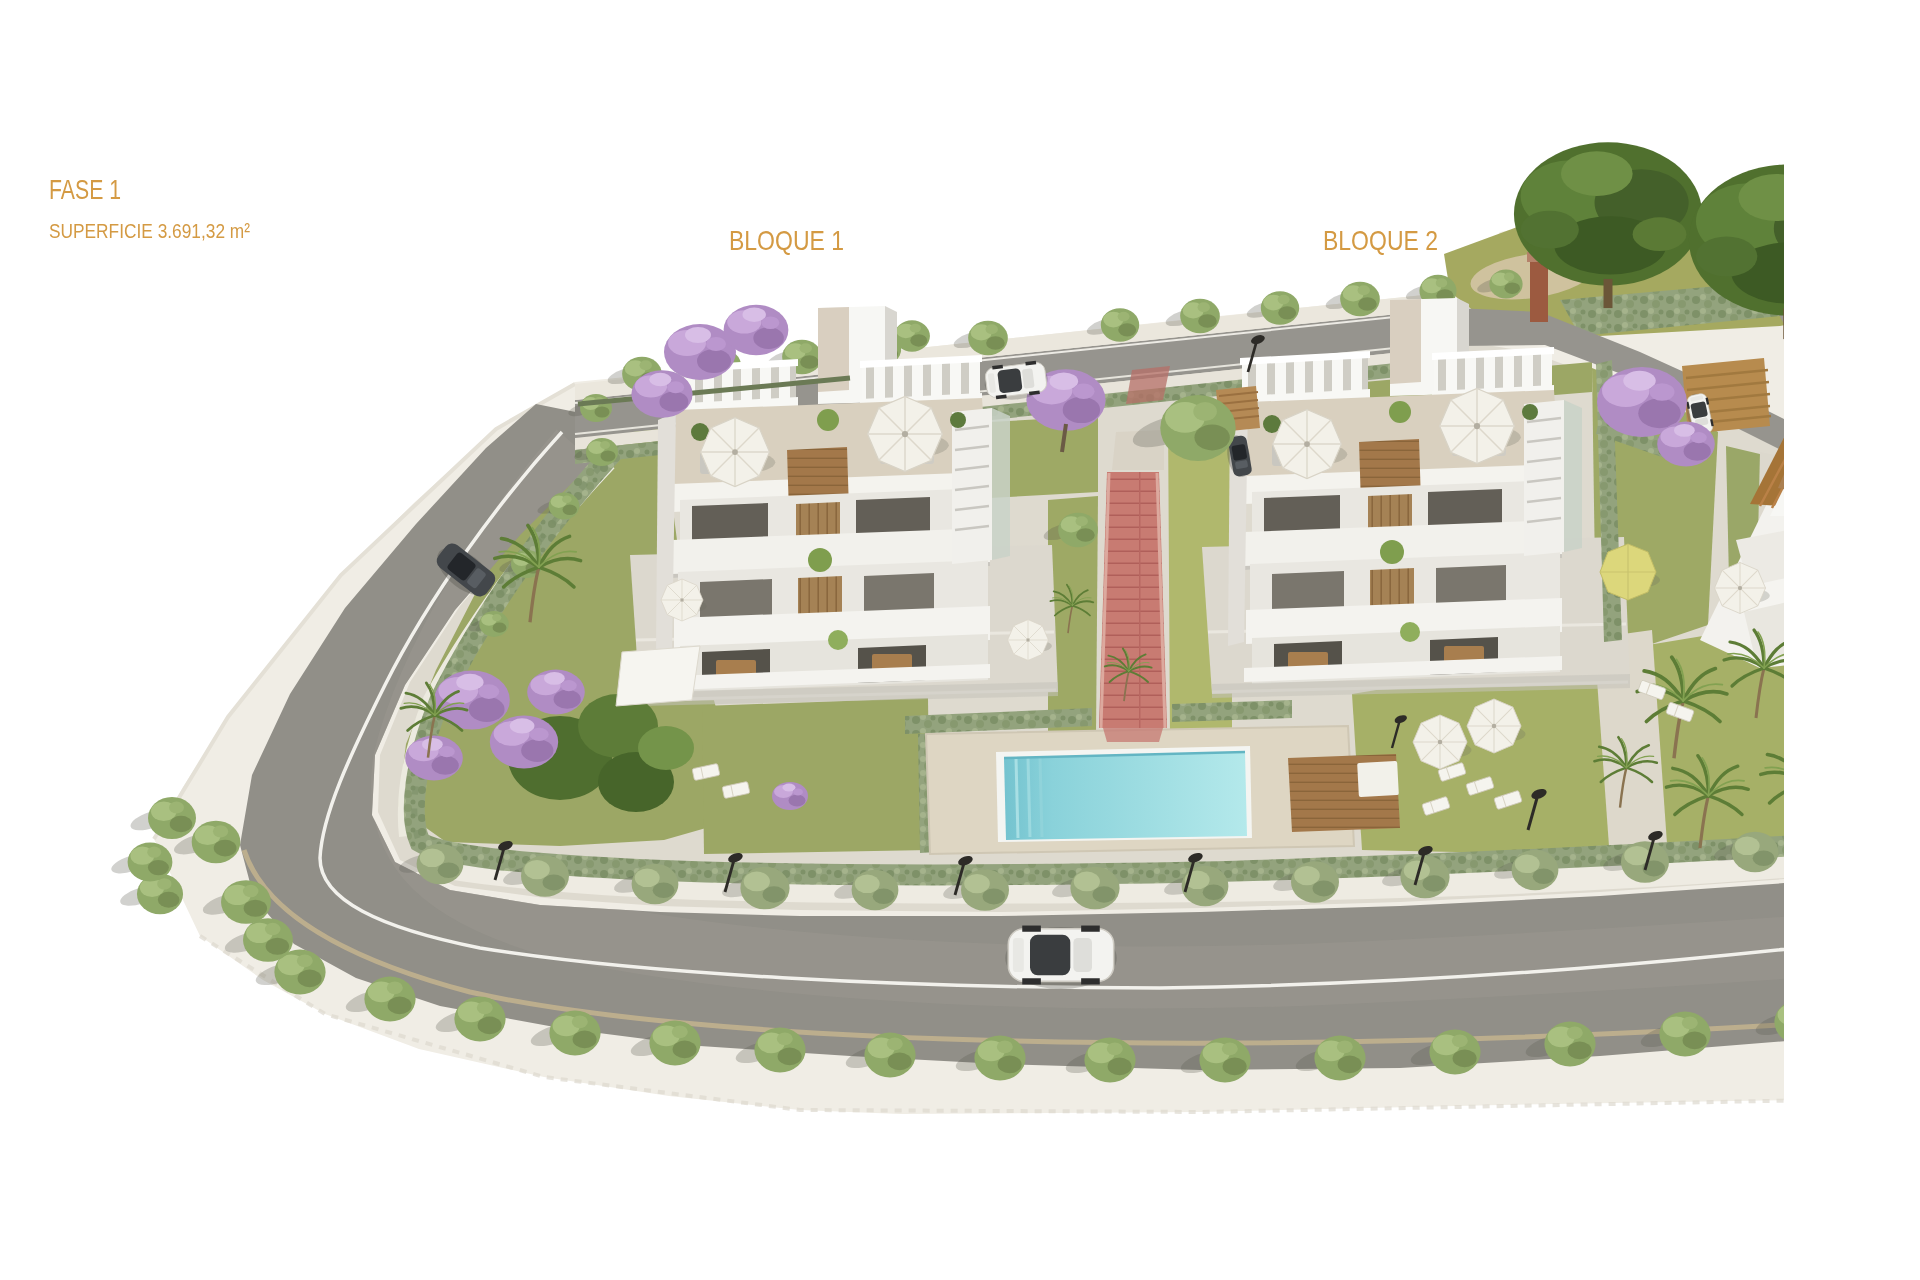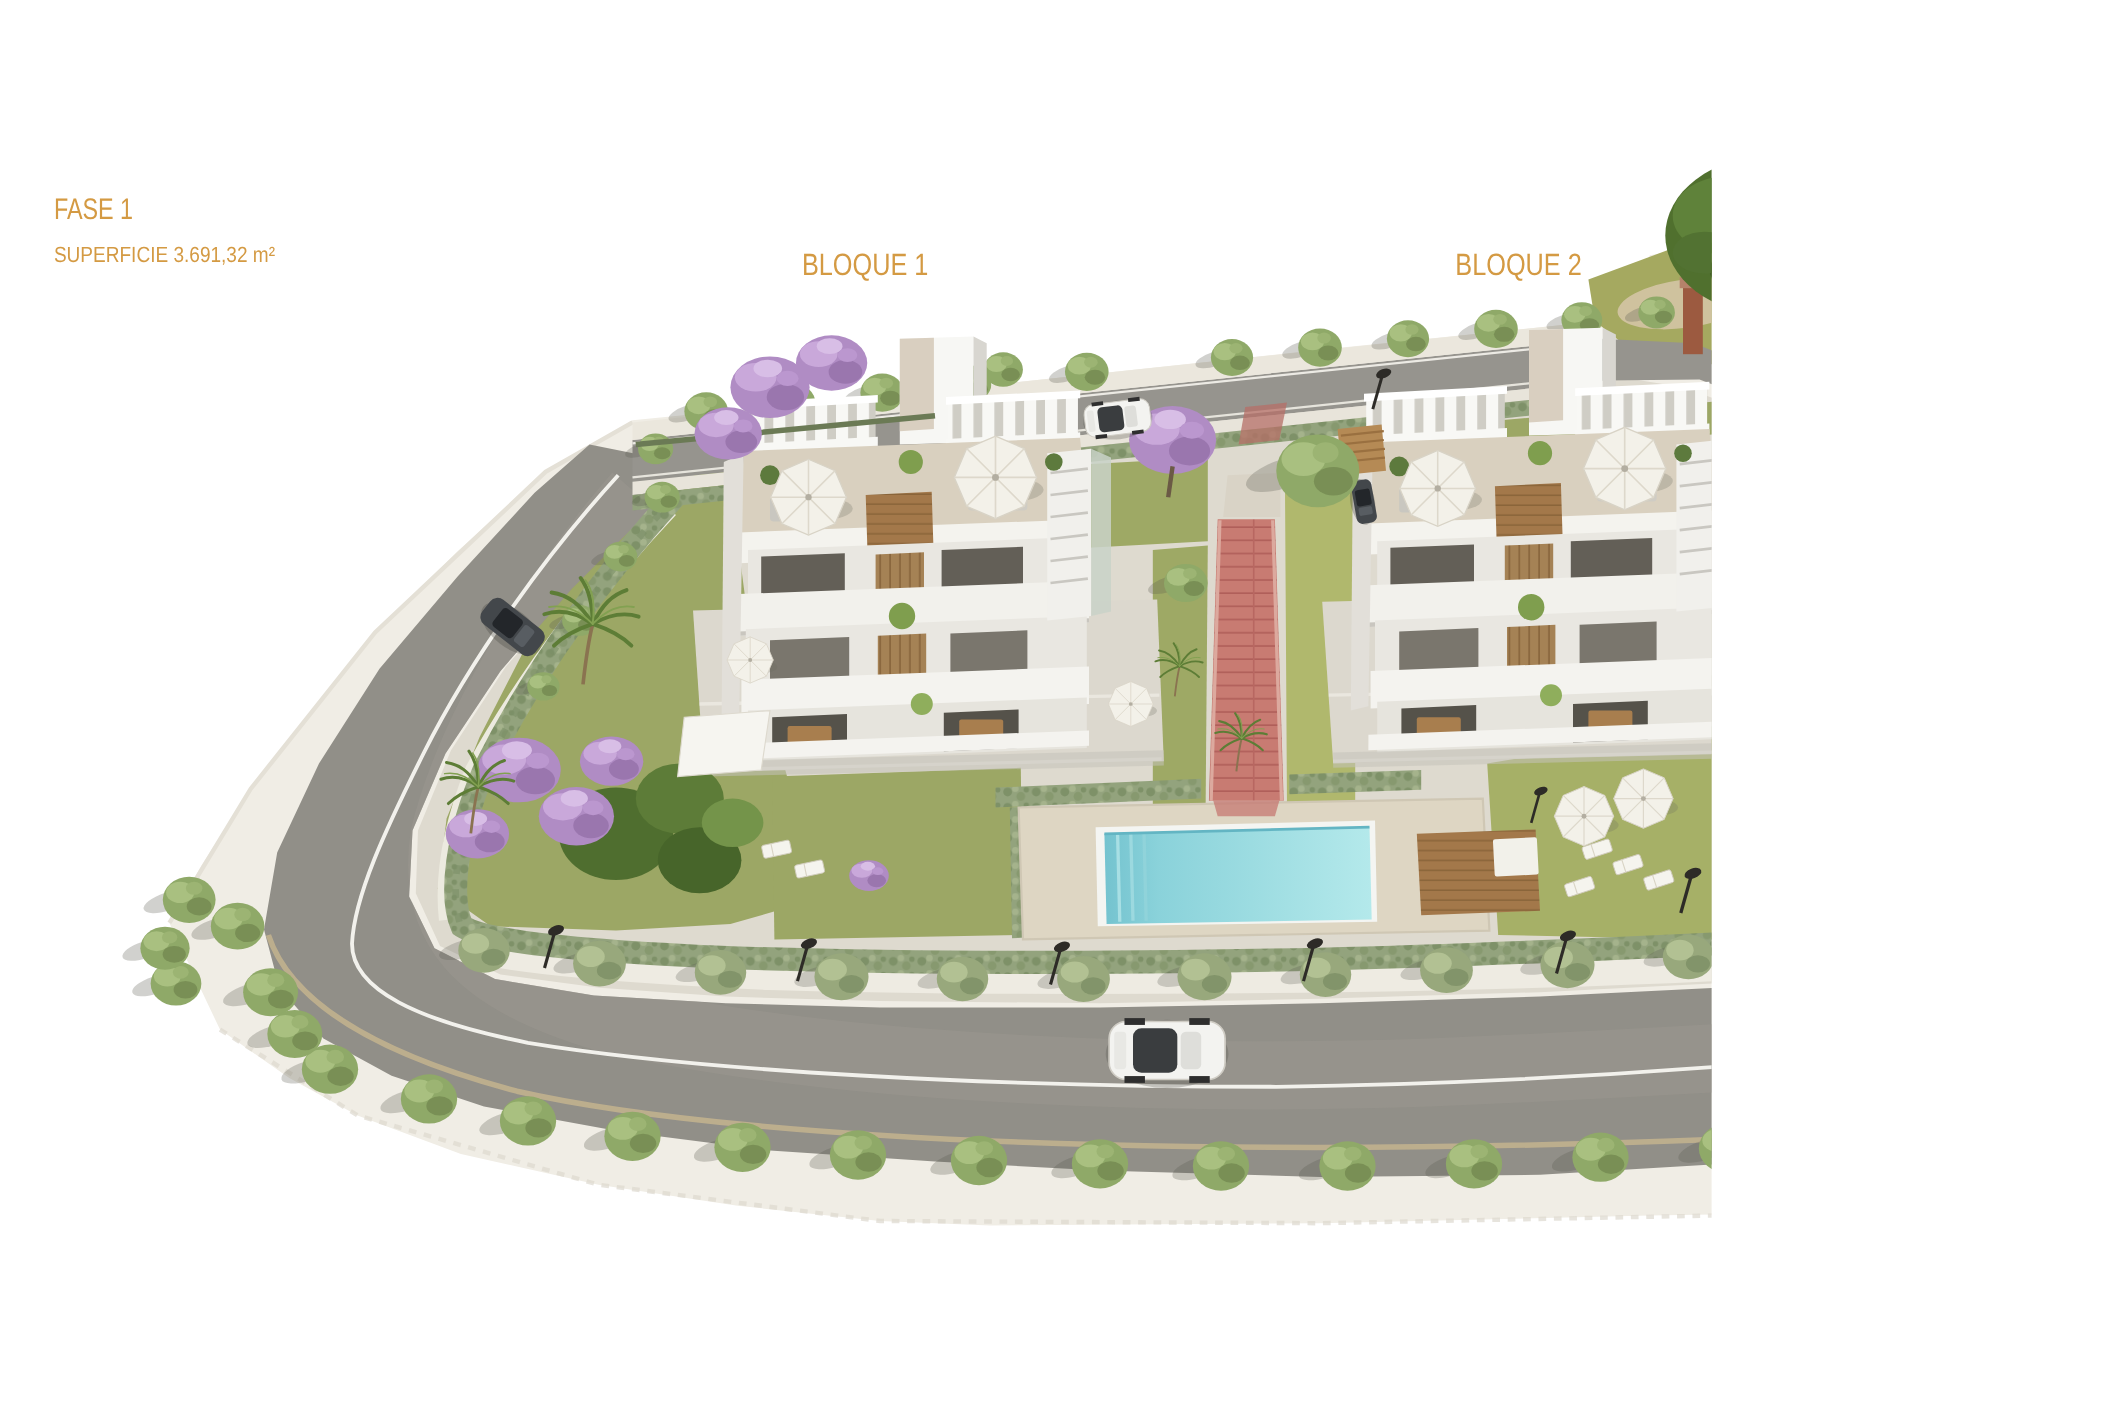--- a/index.html
+++ b/index.html
@@ -1,16 +1,16 @@
 <!DOCTYPE html>
 <html><head>
 <meta charset="utf-8">
 <style>
 html,body{margin:0;padding:0;background:#ffffff;}
-#stage{position:relative;width:1556px;height:1280px;overflow:hidden;background:#ffffff;font-family:"Liberation Sans",sans-serif;}
+#stage{position:relative;width:1784px;height:1280px;overflow:hidden;background:#ffffff;font-family:"Liberation Sans",sans-serif;}
 svg{display:block;}
 </style>
 </head>
 <body>
 <div id="stage">
 <svg width="1920" height="1280" viewBox="0 0 1920 1280">
 <defs>
 <linearGradient id="poolg" x1="0" y1="0" x2="1" y2="0">
 <stop offset="0" stop-color="#74c3cf"></stop>
           <stop offset="0.2" stop-color="#8ad2da"></stop>

